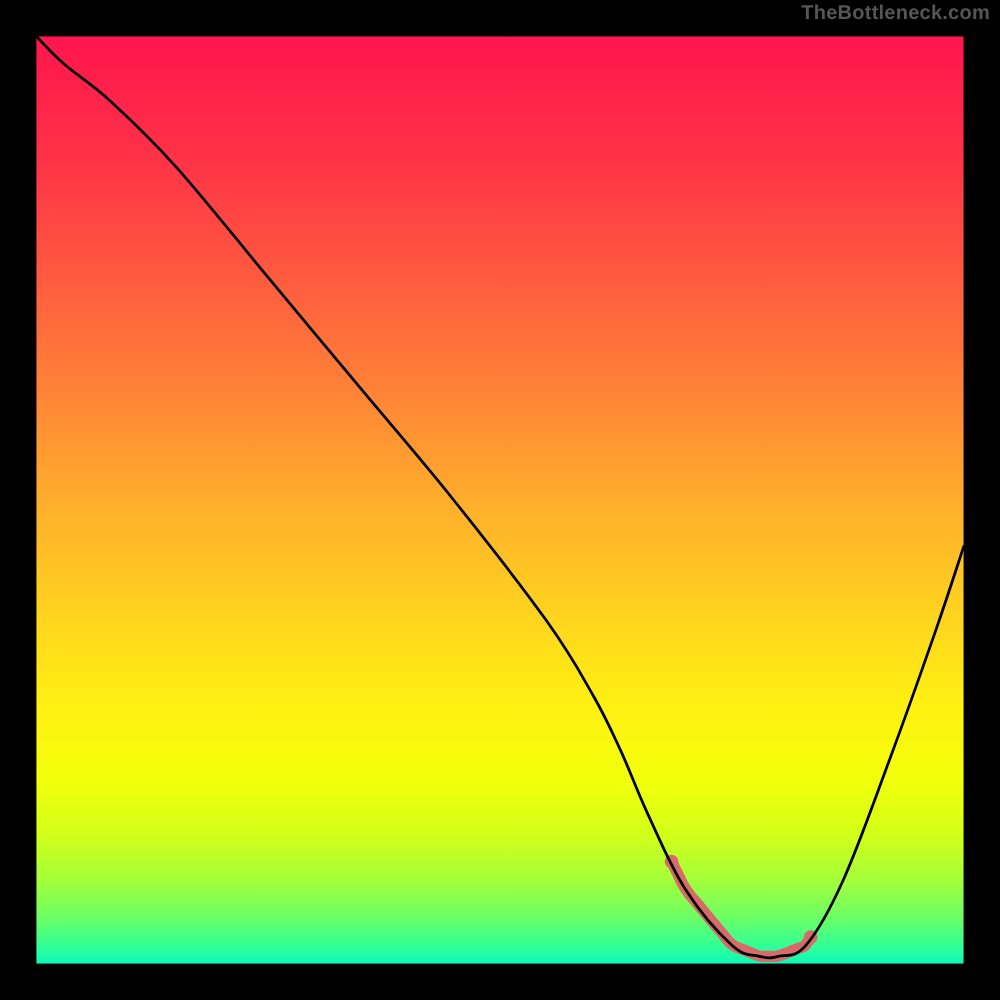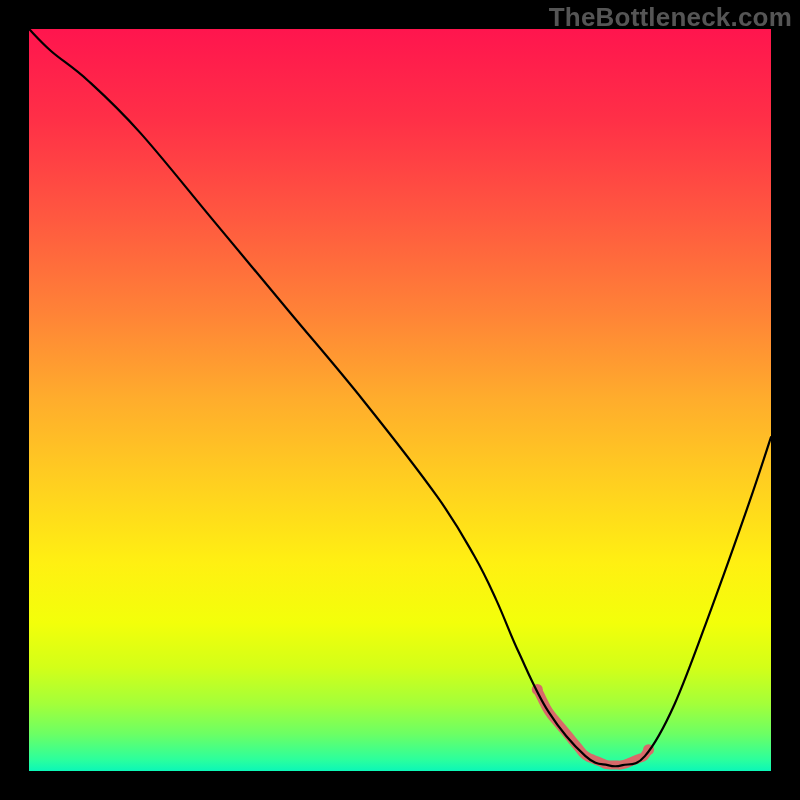--- a/index.html
+++ b/index.html
@@ -9,21 +9,21 @@
     height: 800px;
     background: #000000;
     overflow: hidden;
     font-family: Arial, Helvetica, sans-serif;
   }
   .watermark {
     position: absolute;
     top: 2px;
     right: 8px;
     color: #555555;
-    font-size: 26px;
+    font-size: 16px;
     font-weight: bold;
     letter-spacing: 0.2px;
     z-index: 10;
   }
   .chart-area {
     position: absolute;
     left: 29px;
     top: 29px;
     width: 742px;
     height: 742px;

